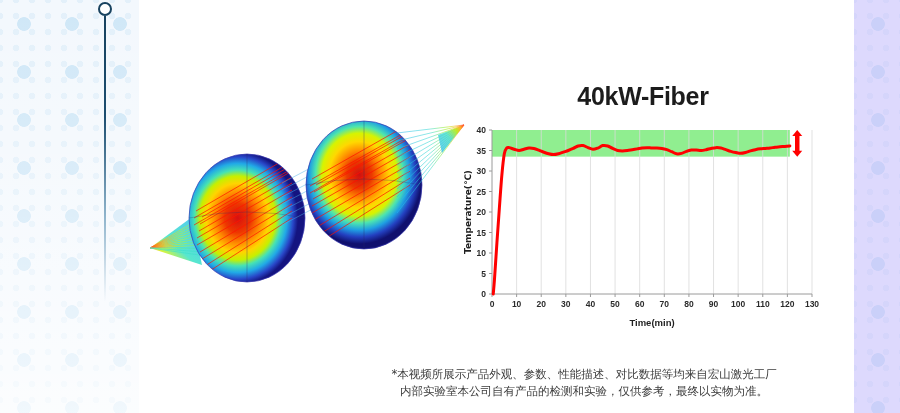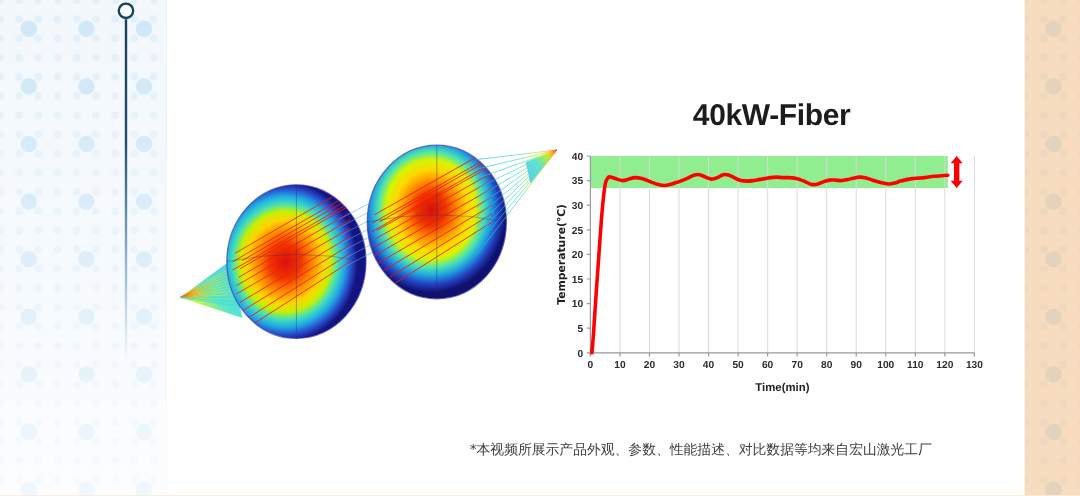--- a/index.html
+++ b/index.html
@@ -11,21 +11,21 @@
     width: 900px;
     height: 413px;
     overflow: hidden;
     font-family: "Liberation Sans", sans-serif;
   }
 
   #stage {
     position: relative;
     width: 900px;
     height: 413px;
-    background: #fdba74;
+    background: #c4b5fd;
     overflow: hidden;
   }
 
   
   .dot-band {
     position: absolute;
     top: 0;
     bottom: 0;
     background-color: #f3f8fd;
     background-image:
@@ -362,15 +362,16 @@
             <line x1="335.2307692307692" y1="10" x2="335.2307692307692" y2="28.64999999999999" stroke-width="4.5"></line>
             <polygon points="330.2307692307692,12 340.2307692307692,12 335.2307692307692,6" stroke="none"></polygon>
             <polygon points="330.2307692307692,26.64999999999999 340.2307692307692,26.64999999999999 335.2307692307692,32.64999999999999" stroke="none"></polygon>
           </g>
         </svg>
     </div>
   </div>
 
   <div id="disclaimer">
     <span class="line">*本视频所展示产品外观、参数、性能描述、对比数据等均来自宏山激光工厂</span>
+    <span class="line">内部实验室本公司自有产品的检测和实验，仅供参考，最终以实物为准。</span>
   </div>
 
 </div>
 
 </body></html>

